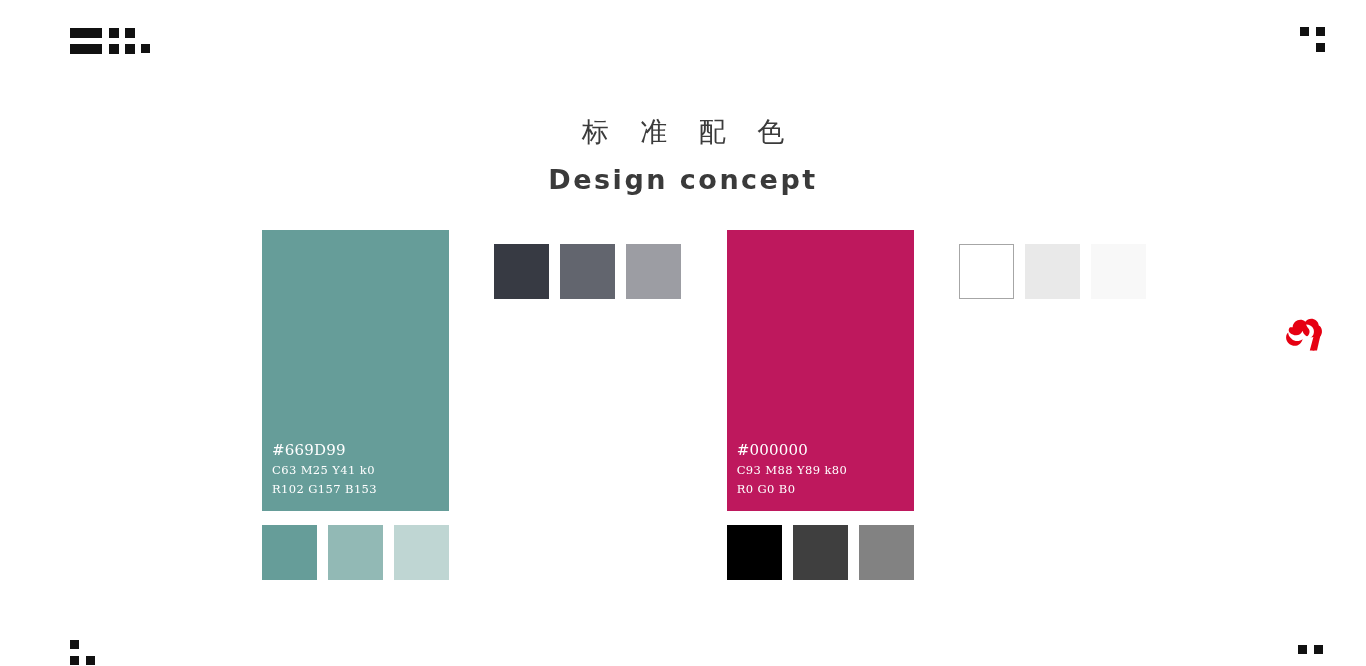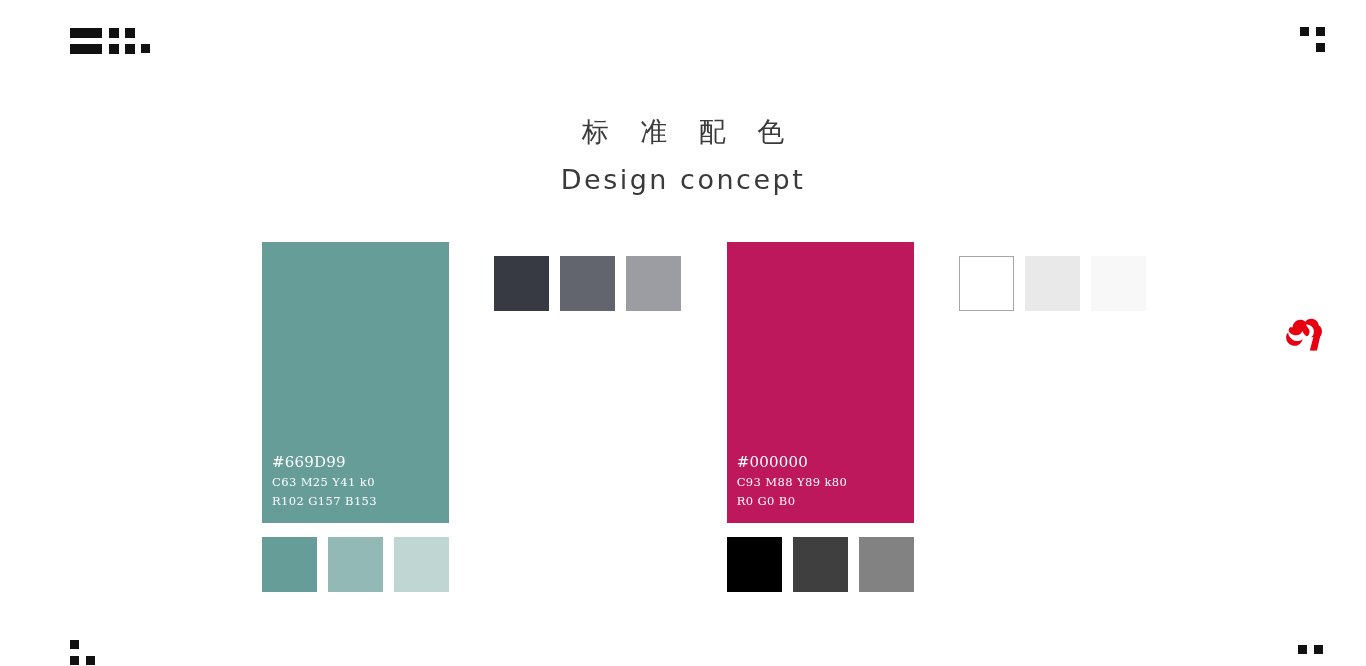--- a/index.html
+++ b/index.html
@@ -47,38 +47,37 @@
     font-weight: 400;
     letter-spacing: 12px;
     color: #3b3b3b;
     margin: 0;
     padding-left: 12px;
     line-height: 40px;
   }
   .slide-subtitle {
     font-family: "DejaVu Sans", sans-serif;
     font-size: 27px;
-    font-weight: 400;
+    font-weight: 700;
     letter-spacing: 2.5px;
     color: #3a3a3a;
     margin: 0;
     margin-top: 11px;
     line-height: 34px;
   }
 
   
   .palette {
     position: absolute;
     left: 262px;
     top: 230px;
     width: 884px;
     height: 350px;
     display: flex;
     justify-content: space-between;
-    margin-top: 12px;
   }
   .palette-col {
     width: 187px;
     display: flex;
     flex-direction: column;
   }
   .swatch-card {
     width: 187px;
     height: 281px;
     box-sizing: border-box;

